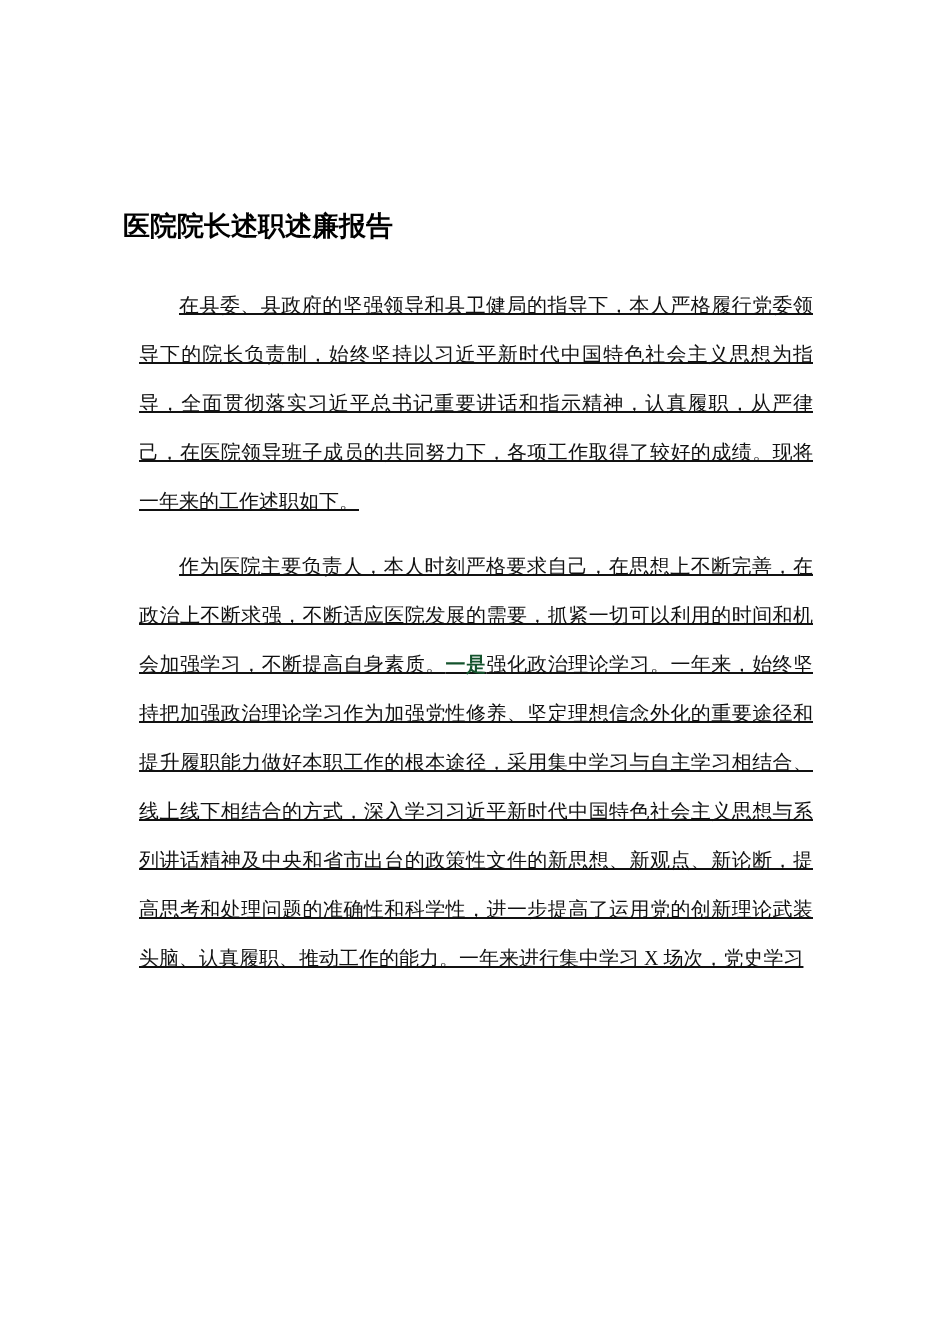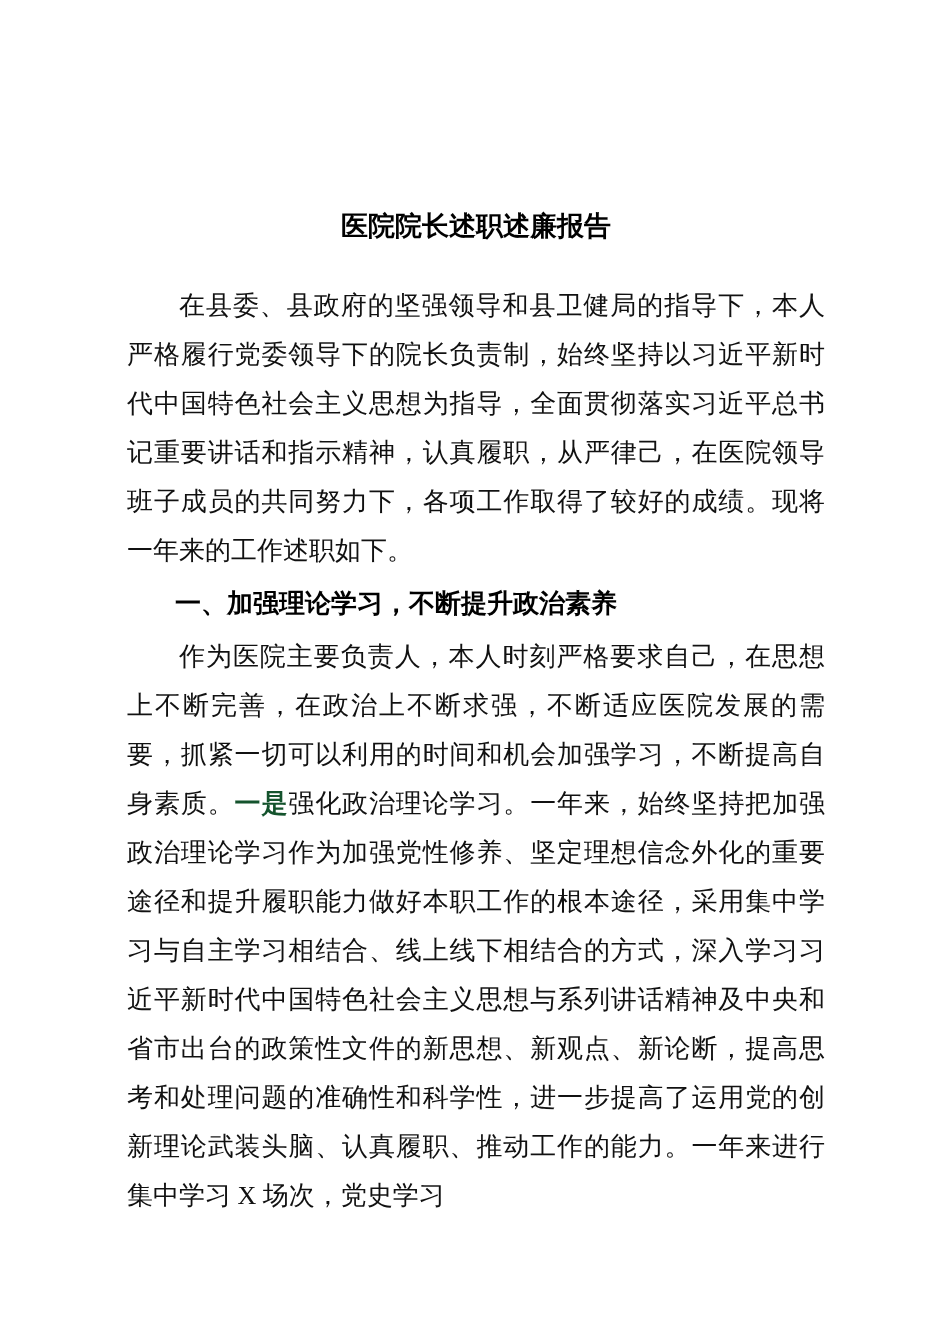--- a/index.html
+++ b/index.html
@@ -16,33 +16,34 @@
     box-sizing: border-box;
     padding: 202px 121px 0 123px;
     overflow: hidden;
   }
   .doc-title {
     margin: 0 0 30px 0;
     font-family: "Liberation Serif", "DejaVu Serif", serif;
     font-weight: bold;
     font-size: 27px;
     line-height: 49px;
-    text-align: center;
+    text-align: left;
     color: #000000;
     letter-spacing: 0;
   }
   .body-para {
-    margin: 4px;
+    margin: 16px;
     font-family: "Liberation Serif", "DejaVu Serif", serif;
-    font-size: 26px;
+    font-size: 20px;
     line-height: 49px;
     text-align: justify;
     text-indent: 2em;
     color: #111111;
     word-break: break-all;
+    text-decoration: underline;
   }
   .heading {
     margin: 0;
     font-family: "Liberation Sans", "DejaVu Sans", sans-serif;
     font-weight: bold;
     font-size: 26px;
     line-height: 49px;
     text-indent: 2em;
     color: #000000;
   }
@@ -53,16 +54,15 @@
   }
 </style>
 </head>
 <body>
 
 <div class="page">
   <h1 class="doc-title">医院院长述职述廉报告</h1>
 
   <p class="body-para">在县委、县政府的坚强领导和县卫健局的指导下，本人严格履行党委领导下的院长负责制，始终坚持以习近平新时代中国特色社会主义思想为指导，全面贯彻落实习近平总书记重要讲话和指示精神，认真履职，从严律己，在医院领导班子成员的共同努力下，各项工作取得了较好的成绩。现将一年来的工作述职如下。</p>
 
-  <p class="heading">一、加强理论学习，不断提升政治素养</p>
 
   <p class="body-para"><span>作为医院主要负责人，本人时刻严格要求自己，在思想上不断完善，在政治上不断求强，不断适应医院发展的需要，抓紧一切可以利用的时间和机会加强学习，不断提高自身素质。</span><span class="inline-bold">一是</span><span>强化政治理论学习。一年来，始终坚持把加强政治理论学习作为加强党性修养、坚定理想信念外化的重要途径和提升履职能力做好本职工作的根本途径，采用集中学习与自主学习相结合、线上线下相结合的方式，深入学习习近平新时代中国特色社会主义思想与系列讲话精神及中央和省市出台的政策性文件的新思想、新观点、新论断，提高思考和处理问题的准确性和科学性，进一步提高了运用党的创新理论武装头脑、认真履职、推动工作的能力。一年来进行集中学习 X 场次，党史学习</span></p>
 </div>
 
 </body></html>

